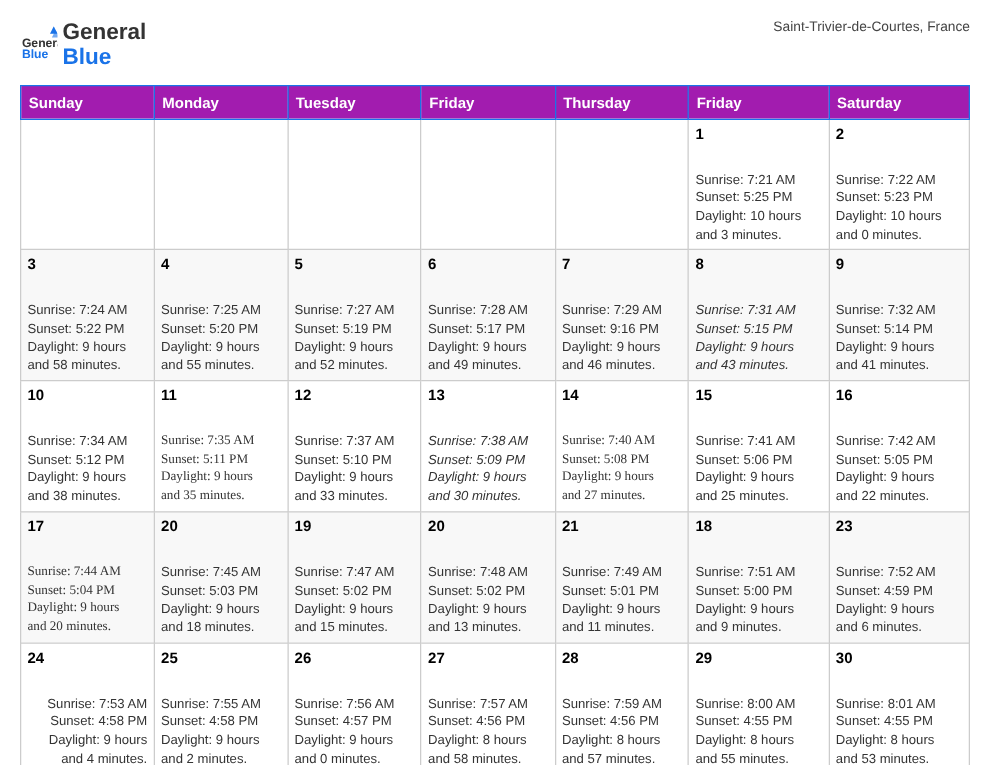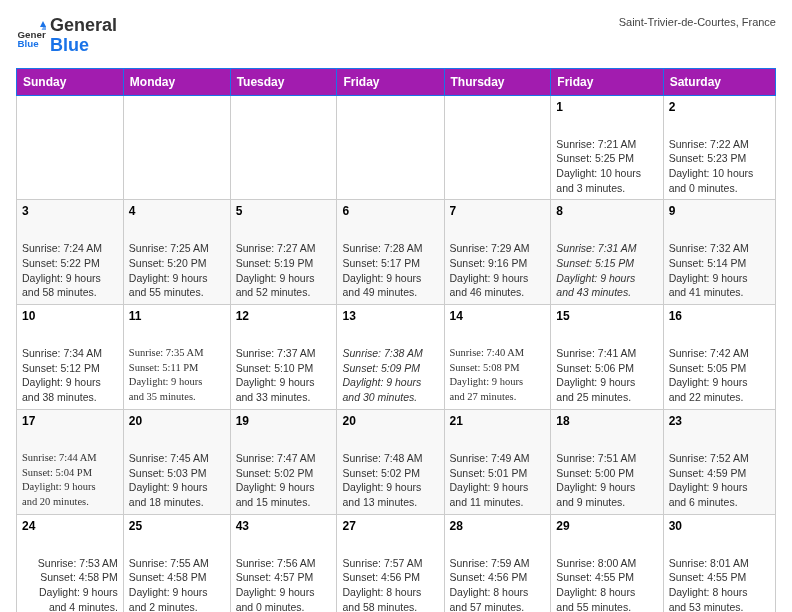--- a/index.html
+++ b/index.html
@@ -302,21 +302,21 @@
 and 4 minutes.</div>
         </td>
         <td>
           <div class="day-num">25</div>
           <div class="day-info" style="white-space: pre-line;">Sunrise: 7:55 AM
 Sunset: 4:58 PM
 Daylight: 9 hours
 and 2 minutes.</div>
         </td>
         <td>
-          <div class="day-num">43</div>
+          <div class="day-num">26</div>
           <div class="day-info" style="white-space: pre-line;">Sunrise: 7:56 AM
 Sunset: 4:57 PM
 Daylight: 9 hours
 and 0 minutes.</div>
         </td>
         <td>
           <div class="day-num">27</div>
           <div class="day-info" style="white-space: pre-line;">Sunrise: 7:57 AM
 Sunset: 4:56 PM
 Daylight: 8 hours

